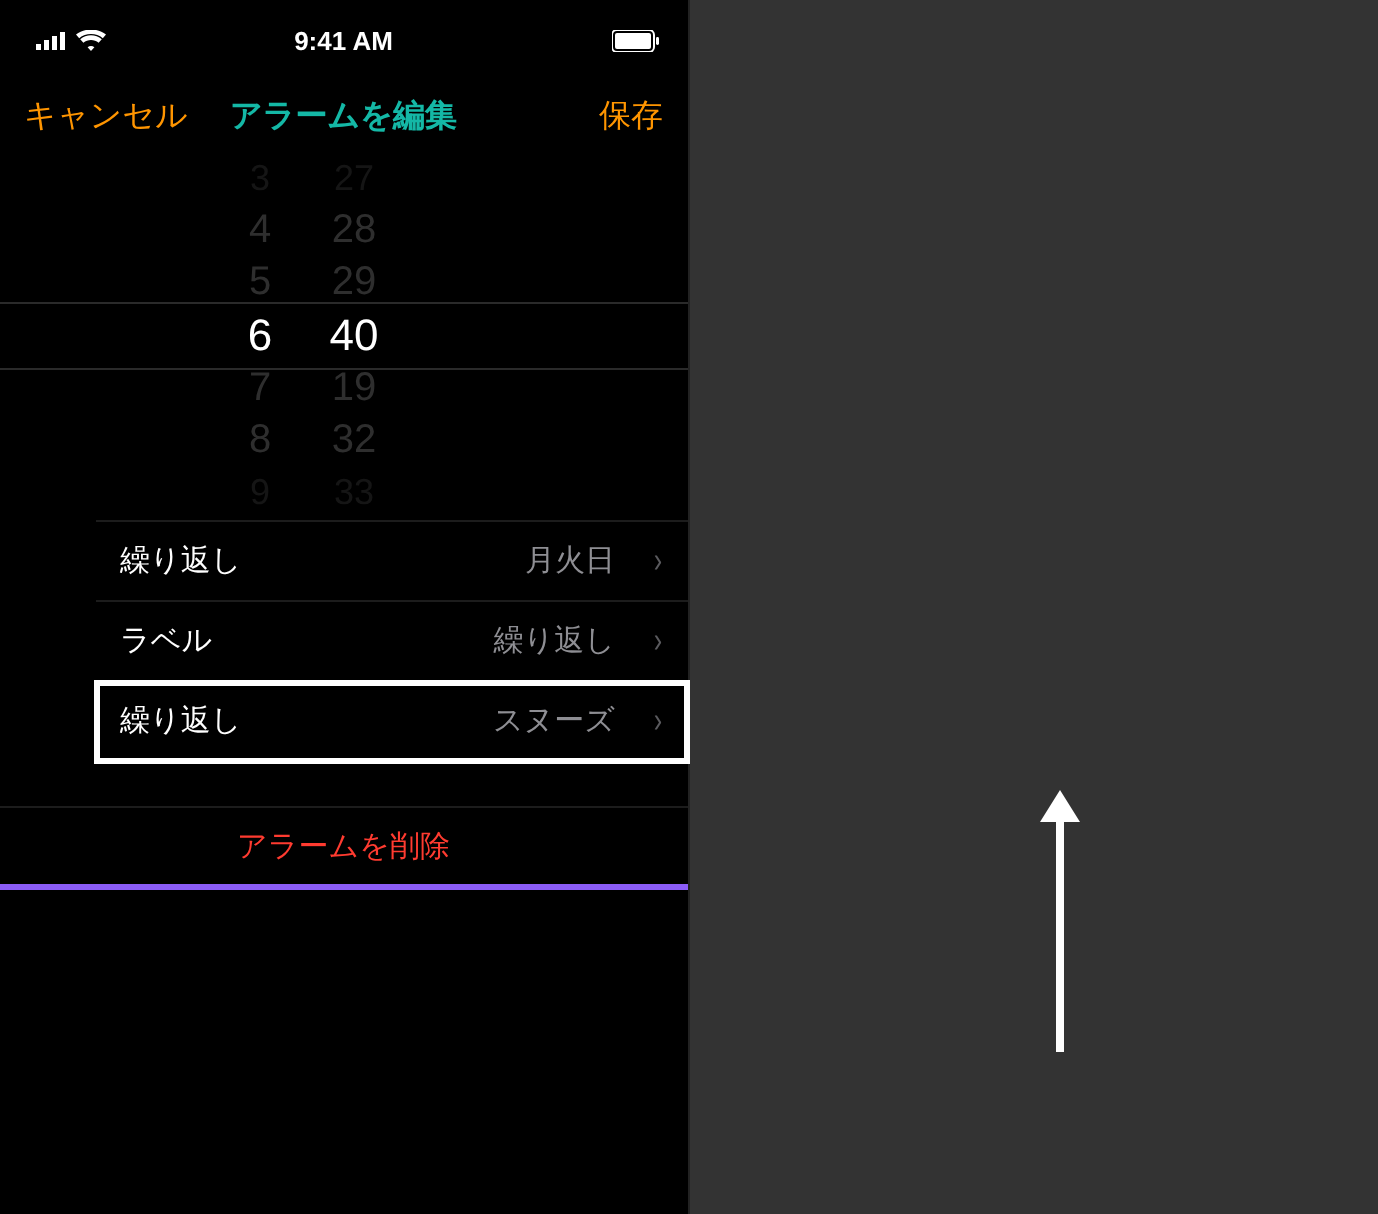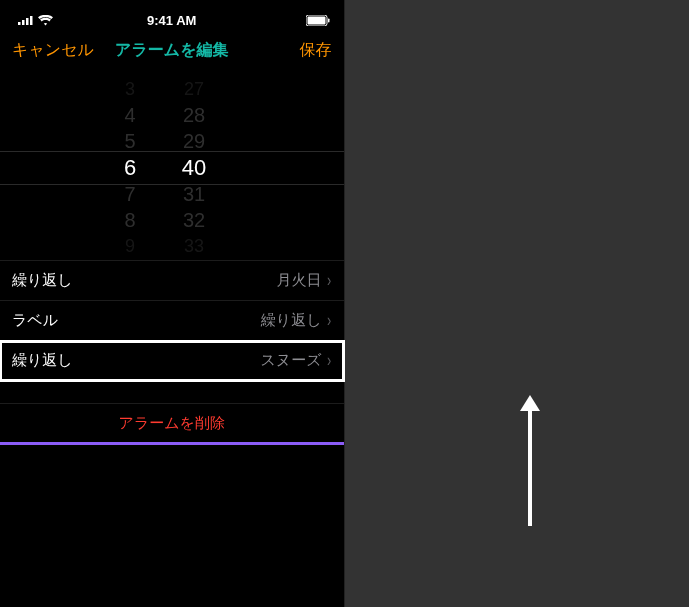--- a/index.html
+++ b/index.html
@@ -29,21 +29,21 @@
     font-weight: 600;
     color: #fff;
   }
   .status-left { display: flex; align-items: center; gap: 4px; }
   .status-right { display: flex; align-items: center; gap: 4px; }
   .status-time { position: absolute; left: 0; right: 0; text-align: center; pointer-events:none;}
   .signal svg, .wifi svg, .battery svg { display: block; }
   .nav-bar {
     height: 36px;
     display: flex;
-    align-items: flex-start;
+    align-items: center;
     justify-content: space-between;
     padding: 0 12px;
     position: relative;
   }
   .nav-title {
     position: absolute; left:0; right:0; text-align:center;
     color: #14b8a6; font-size: 16px; font-weight: 600; pointer-events:none;
   }
   .nav-left, .nav-right {
     color: #ff9500; font-size: 16px; display:flex; align-items:center; gap:2px;
@@ -55,38 +55,38 @@
     position: relative;
     overflow: hidden;
     color:#555;
   }
   .picker-col {
     position:absolute; top:0; height:100%;
     display:flex; flex-direction:column; align-items:center; justify-content:center;
     font-size:21px;
   }
   .picker .hours { left: 110px; }
-  .picker .mins  { left: 174px; }
+  .picker .mins  { left: 157px; }
   .picker-col div { height: 30px; display:flex; align-items:center; justify-content:center; width:40px; text-align:center;}
   .picker-col .sel { color:#fff; font-size:22px;}
   .picker-col .far { opacity:0.25; font-size:18px;}
   .picker-col .near { opacity:0.55; font-size:20px;}
   .picker-lines {
     position:absolute; left:0; right:0; top:50%; height:34px; transform:translateY(-50%);
     border-top:1px solid #2a2a2a; border-bottom:1px solid #2a2a2a; pointer-events:none;
   }
-  .setting-list { border-top:1px solid #1c1c1c; }
+  .setting-list { border-top:1px solid #1c1c1c;margin-left:48px; }
   .row {
     display:flex; align-items:center; justify-content:space-between;
     height:40px; padding:0 12px; border-bottom:1px solid #1c1c1c;
     font-size:15px; background:#000;
     position:relative;
   }
   .row .label { color:#fff; }
-  .row .value { display:flex; align-items:center; gap:4px; color:#8e8e93;}
+  .row .value { display:flex; align-items:center; gap:18px; color:#8e8e93;}
   .chevron { color:#5a5a5e; font-size:18px; font-weight:300; transform:scaleX(0.7); }
   .row.highlight { outline:3px solid #fff; outline-offset:-2px; }
   .toggle {
     width:48px; height:28px; border-radius:14px; background:#34c759; position:relative;
   }
   .toggle::after {
     content:""; position:absolute; right:2px; top:2px; width:24px; height:24px;
     border-radius:50%; background:#fff; box-shadow:0 1px 2px rgba(0,0,0,0.4);
   }
   .spacer { height:22px; }
@@ -162,21 +162,21 @@
       <div class="sel">6</div>
       <div class="near">7</div>
       <div class="near">8</div>
       <div class="far">9</div>
     </div>
     <div class="picker-col mins">
       <div class="far">27</div>
       <div class="near">28</div>
       <div class="near">29</div>
       <div class="sel">40</div>
-      <div class="near">31</div>
+      <div class="near">19</div>
       <div class="near">32</div>
       <div class="far">33</div>
     </div>
     <div class="picker-lines"></div>
   </div>
 
   <div class="setting-list">
     <div class="row">
       <span class="label">繰り返し</span>
       <span class="value">

